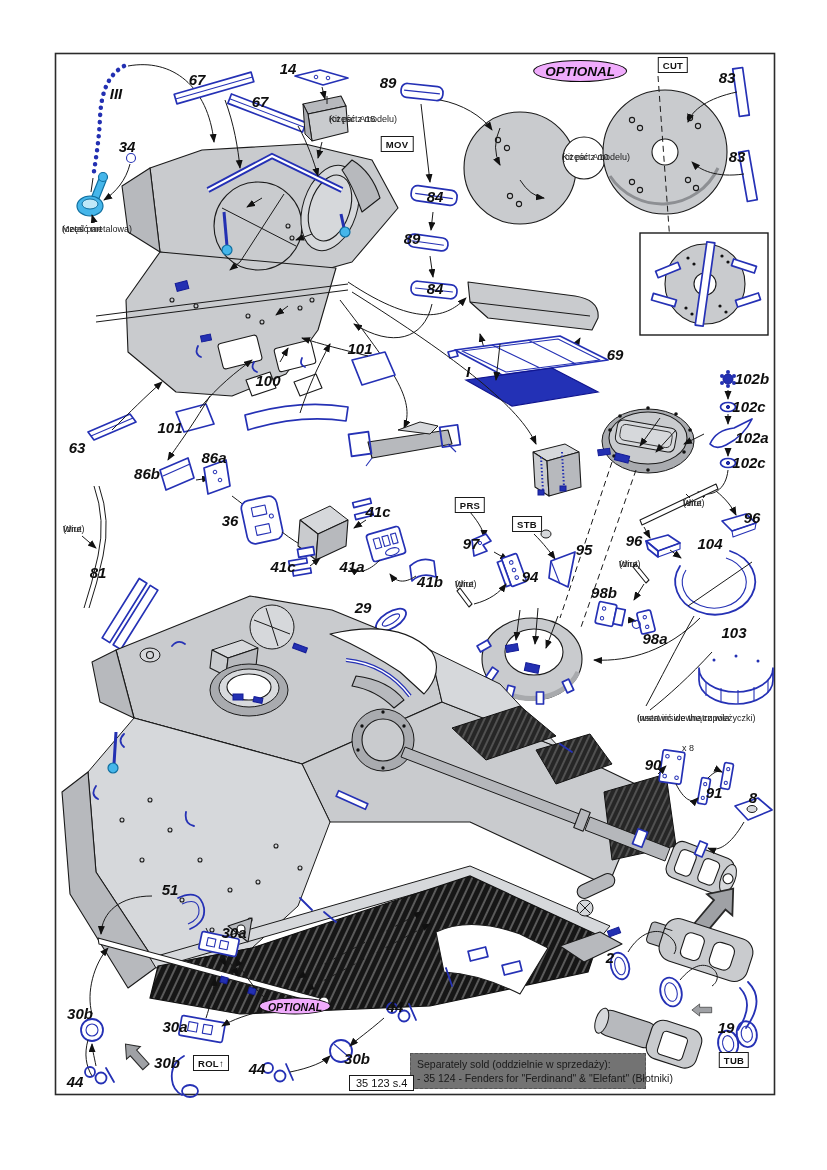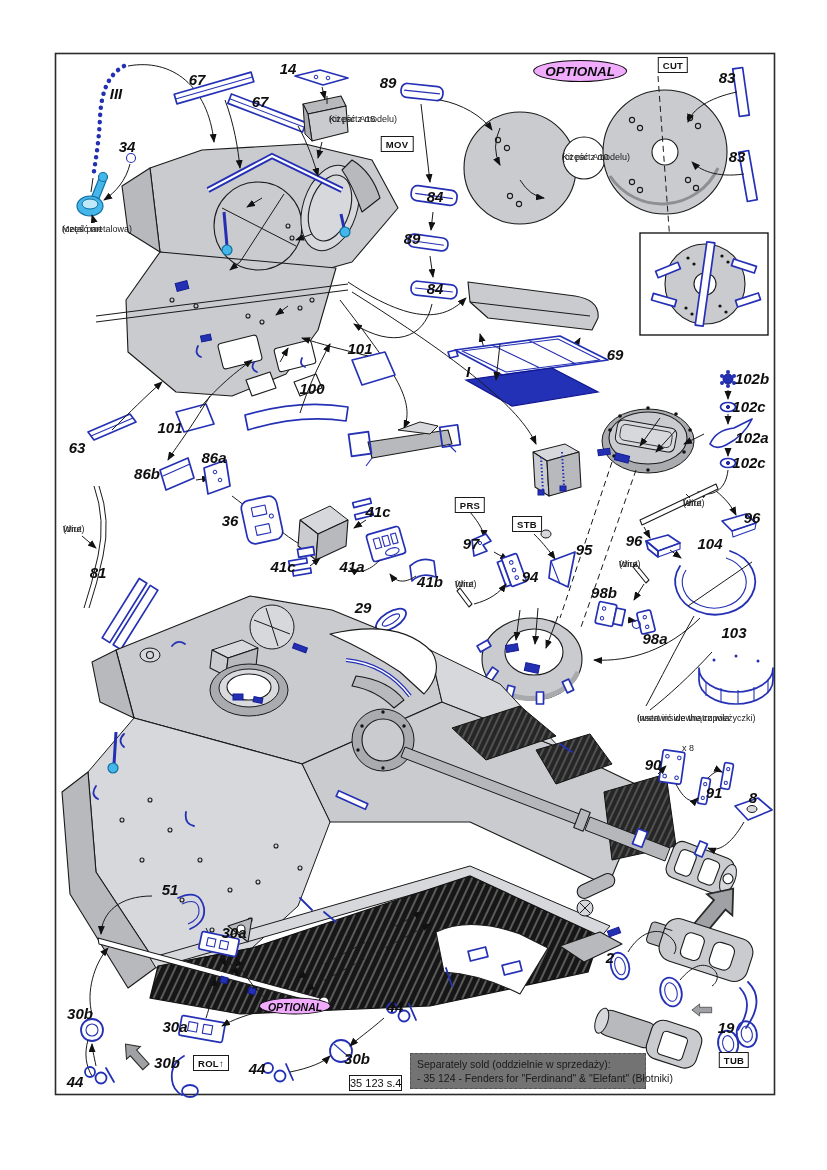--- a/index.html
+++ b/index.html
@@ -30,21 +30,21 @@
   .bx{transform:translate(-50%,-50%);font:700 9.5px "Liberation Sans",sans-serif;color:#111;
       border:1.4px solid #1a1a1a;background:#fff;padding:1.5px 4px;letter-spacing:.3px;white-space:nowrap;}
   .ov{transform:translate(-50%,-50%);font:italic 700 13.5px "Liberation Sans",sans-serif;color:#0a0a0a;
       border:1.7px solid #0a0a0a;border-radius:50%;background:#f0abfc;padding:2.5px 11px;white-space:nowrap;}
   .ov.sm{font-size:10.5px;padding:1.5px 8px;border-width:1.4px;}
   .ann{font:400 9px/1.2 "Liberation Sans",sans-serif;color:#1c1c1c;}
   .ann div{white-space:nowrap;}
   .notebox{position:absolute;left:410px;top:1053px;width:222px;border:1.5px dashed #555;
            background:#737373;padding:3px 6px;font:400 10.5px/1.35 "Liberation Sans",sans-serif;color:#1a1a1a;white-space:nowrap;}
   .sheetbox{position:absolute;left:349px;top:1075px;border:1.5px solid #1a1a1a;background:#fff;
-            padding:1px 0;font:400 11px "Liberation Sans",sans-serif;color:#111;}
+            padding:1px 6px;font:400 11px "Liberation Sans",sans-serif;color:#111;}
 </style>
 </head>
 <body>
 
 <div id="sheet">
 
 <svg id="art" width="827" height="1170" viewBox="0 0 827 1170" xmlns="http://www.w3.org/2000/svg">
 <defs>
   <marker id="ah" markerWidth="10" markerHeight="9" refX="8" refY="3.5" orient="auto">
     <path d="M0,0 L9,3.5 L0,7 Z" fill="#111"></path>
@@ -764,21 +764,21 @@
       <div class="pn" style="left: 260px; top: 101px;">67</div>
       <div class="pn" style="left: 288px; top: 68px;">14</div>
       <div class="pn" style="left: 388px; top: 82px;">89</div>
       <div class="pn" style="left: 127px; top: 146px;">34</div>
       <div class="pn" style="left: 435px; top: 196px;">84</div>
       <div class="pn" style="left: 412px; top: 238px;">89</div>
       <div class="pn" style="left: 435px; top: 288px;">84</div>
       <div class="pn" style="left: 727px; top: 77px;">83</div>
       <div class="pn" style="left: 737px; top: 156px;">83</div>
       <div class="pn" style="left: 360px; top: 348px;">101</div>
-      <div class="pn" style="left: 268px; top: 388px; margin-left: 44px;">100</div>
+      <div class="pn" style="left: 268px; top: 380px;">100</div>
       <div class="pn" style="left: 170px; top: 427px;">101</div>
       <div class="pn" style="left: 77px; top: 447px;">63</div>
       <div class="pn" style="left: 147px; top: 473px;">86b</div>
       <div class="pn" style="left: 214px; top: 457px;">86a</div>
       <div class="pn" style="left: 230px; top: 520px;">36</div>
       <div class="pn" style="left: 378px; top: 511px;">41c</div>
       <div class="pn" style="left: 283px; top: 566px;">41c</div>
       <div class="pn" style="left: 352px; top: 566px;">41a</div>
       <div class="pn" style="left: 430px; top: 581px;">41b</div>
       <div class="pn" style="left: 363px; top: 607px;">29</div>

